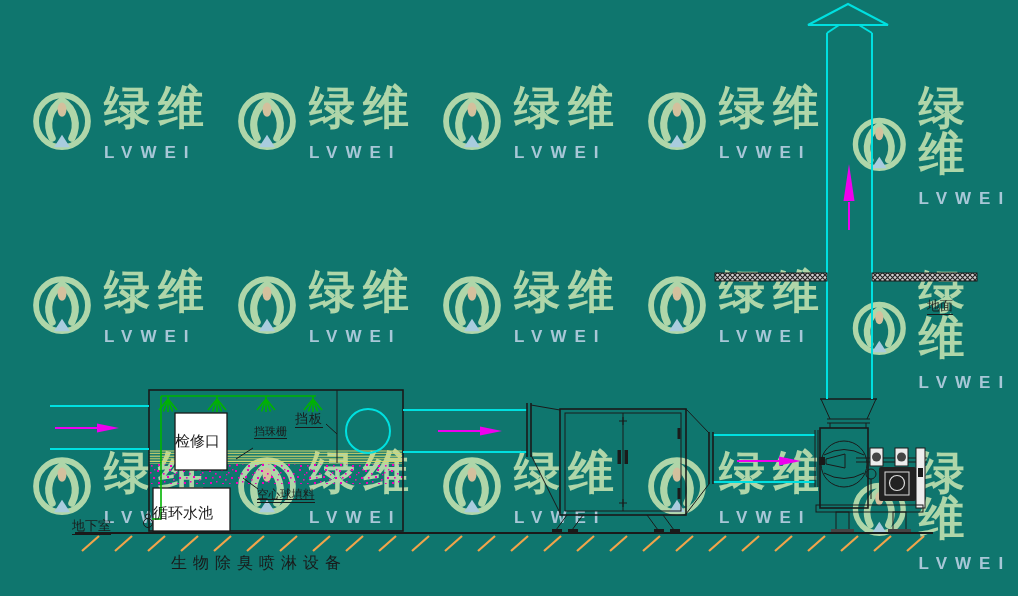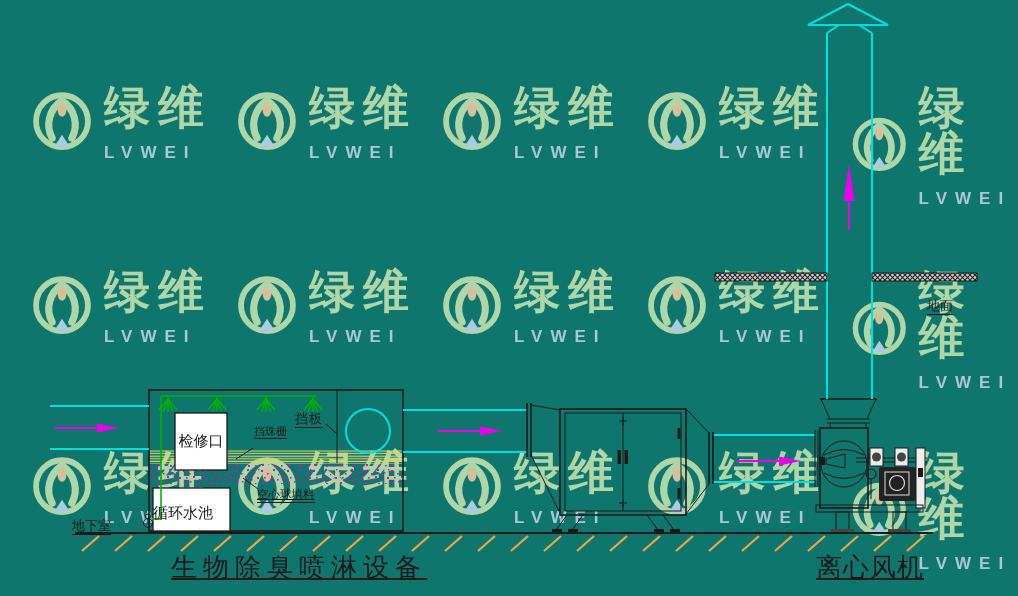--- a/index.html
+++ b/index.html
@@ -24,21 +24,21 @@
   .dk {fill:var(--ink);stroke:none;}
   .cy {stroke:var(--cyan);fill:none;stroke-width:2;}
   .mg {stroke:var(--magenta);fill:none;stroke-width:2;}
   .mgf{fill:var(--magenta);stroke:none;}
   .gr {stroke:var(--green);fill:none;stroke-width:1.6;}
   .or {stroke:var(--orange);fill:none;stroke-width:2.2;}
   .wfill{fill:#fff;stroke:var(--ink);stroke-width:1.3;}
   
   .lbl{position:absolute;z-index:2;color:var(--ink);white-space:nowrap;line-height:1.1;}
   .u{border-bottom:1px solid var(--ink);padding-bottom:1px;}
-  .big{font-size:26px;text-decoration:underline;}
+  .big{font-size:16px;}
 </style>
 </head>
 <body>
 
 <div class="stage">
 
   <div id="wm-layer">
       <div class="wm" style="left: 28px; top: 84px;">
       <svg viewBox="0 0 76 76" width="68" height="68">
         <circle class="wmring" cx="38" cy="36" r="29"></circle>
@@ -441,23 +441,22 @@
         <line x1="742" y1="551" x2="759" y2="536"></line>
           <line x1="775" y1="551" x2="792" y2="536"></line>
         <line x1="808" y1="551" x2="825" y2="536"></line>
           <line x1="841" y1="551" x2="858" y2="536"></line>
         <line x1="874" y1="551" x2="891" y2="536"></line>
           <line x1="907" y1="551" x2="924" y2="536"></line>
       </g>
     </g>
   </svg>
 
-  <div class="lbl" style="left:175px;top:433px;width:52px;text-align:center;font-size:15px;">检修口</div>
+  <div class="lbl" style="left:175px;top:433px;width:40px;text-align:center;font-size:15px;">检修口</div>
   <div class="lbl u" style="left:295px;top:412px;font-size:13px;letter-spacing:1px;">挡板</div>
   <div class="lbl u" style="left:254px;top:425px;font-size:11px;">挡珠栅</div>
   <div class="lbl u" style="left:257px;top:488px;font-size:11.5px;text-decoration:underline;">空心球填料</div>
   <div class="lbl" style="left:153px;top:505px;width:60px;text-align:center;font-size:15px;">循环水池</div>
   <div class="lbl u" style="left:72px;top:519px;font-size:13px;">地下室</div>
   <div class="lbl u" style="left:927px;top:259px;font-size:13px;margin-top:40px;">地面</div>
 
   <div class="lbl big" style="left:171px;top:554px;letter-spacing:6px;">生物除臭喷淋设备</div>
-  <div class="lbl big" style="left:816px;top:554px;letter-spacing:1px;">离心风机</div>
 </div>
 
 </body></html>

